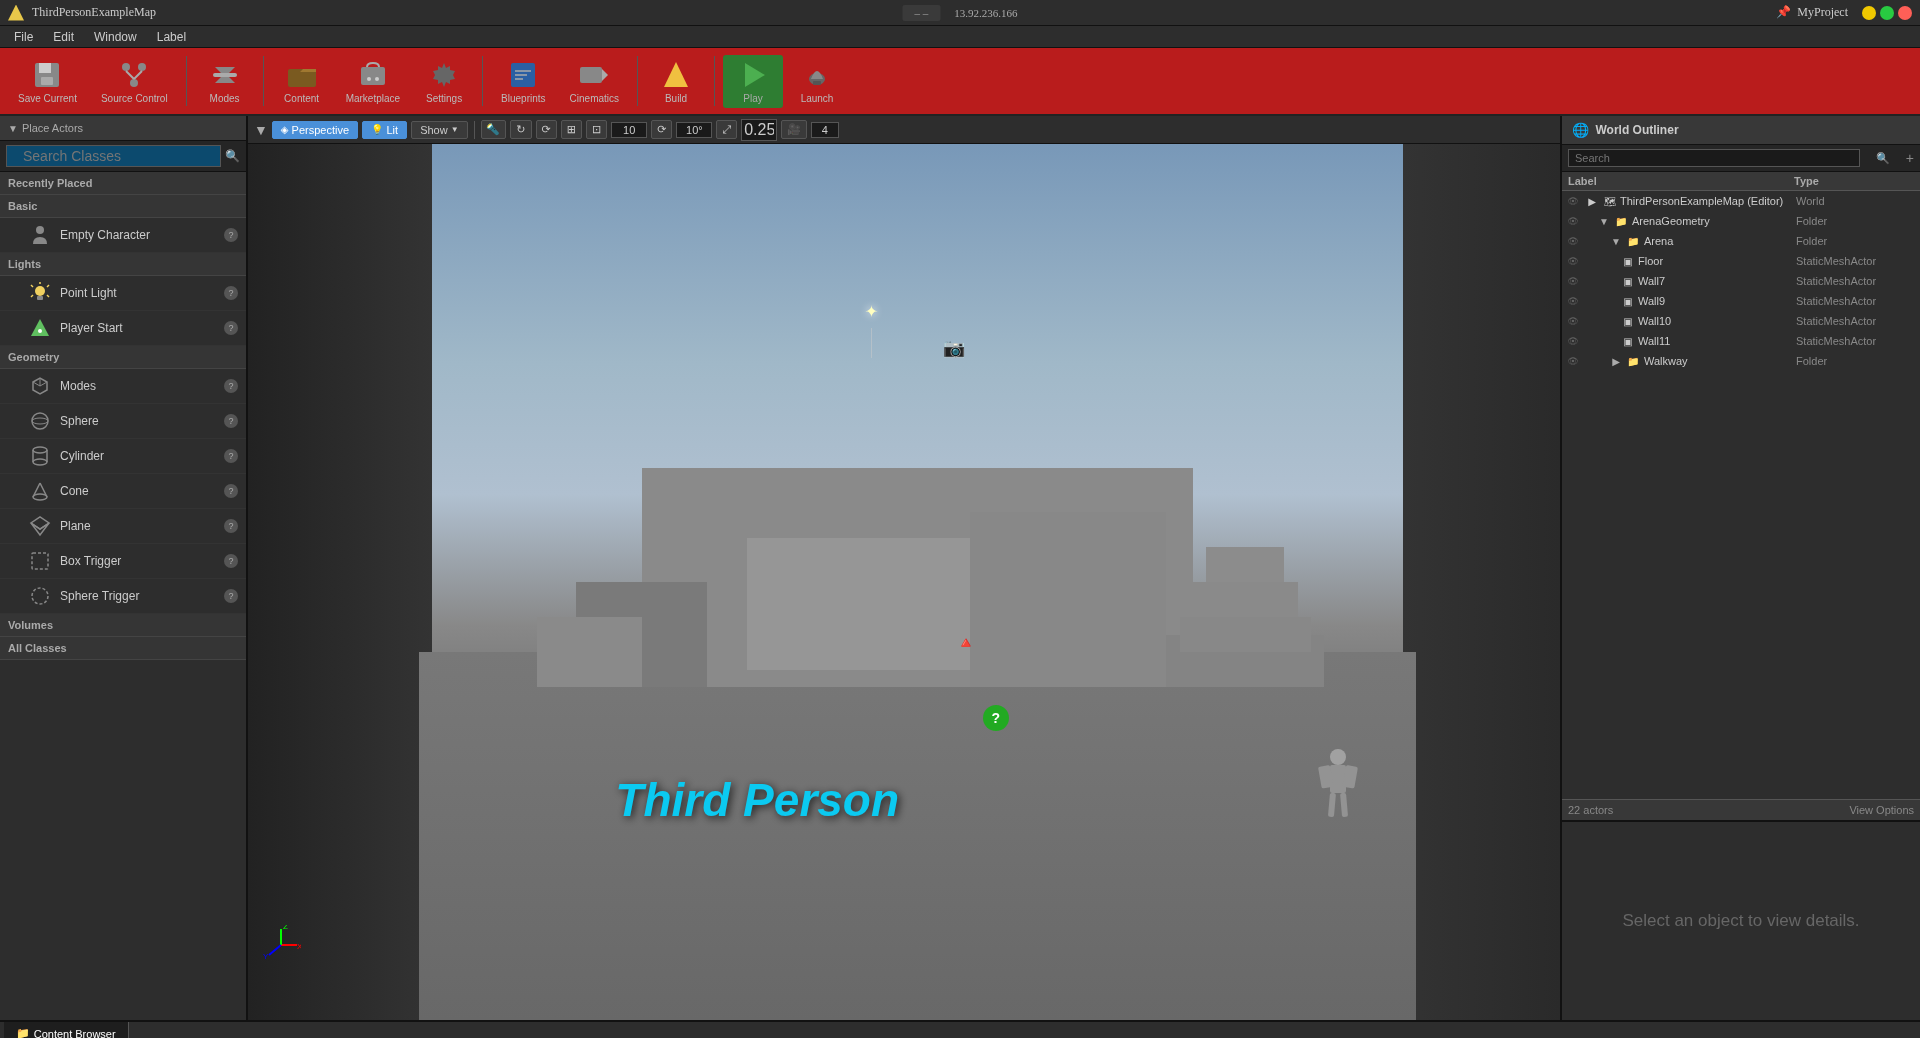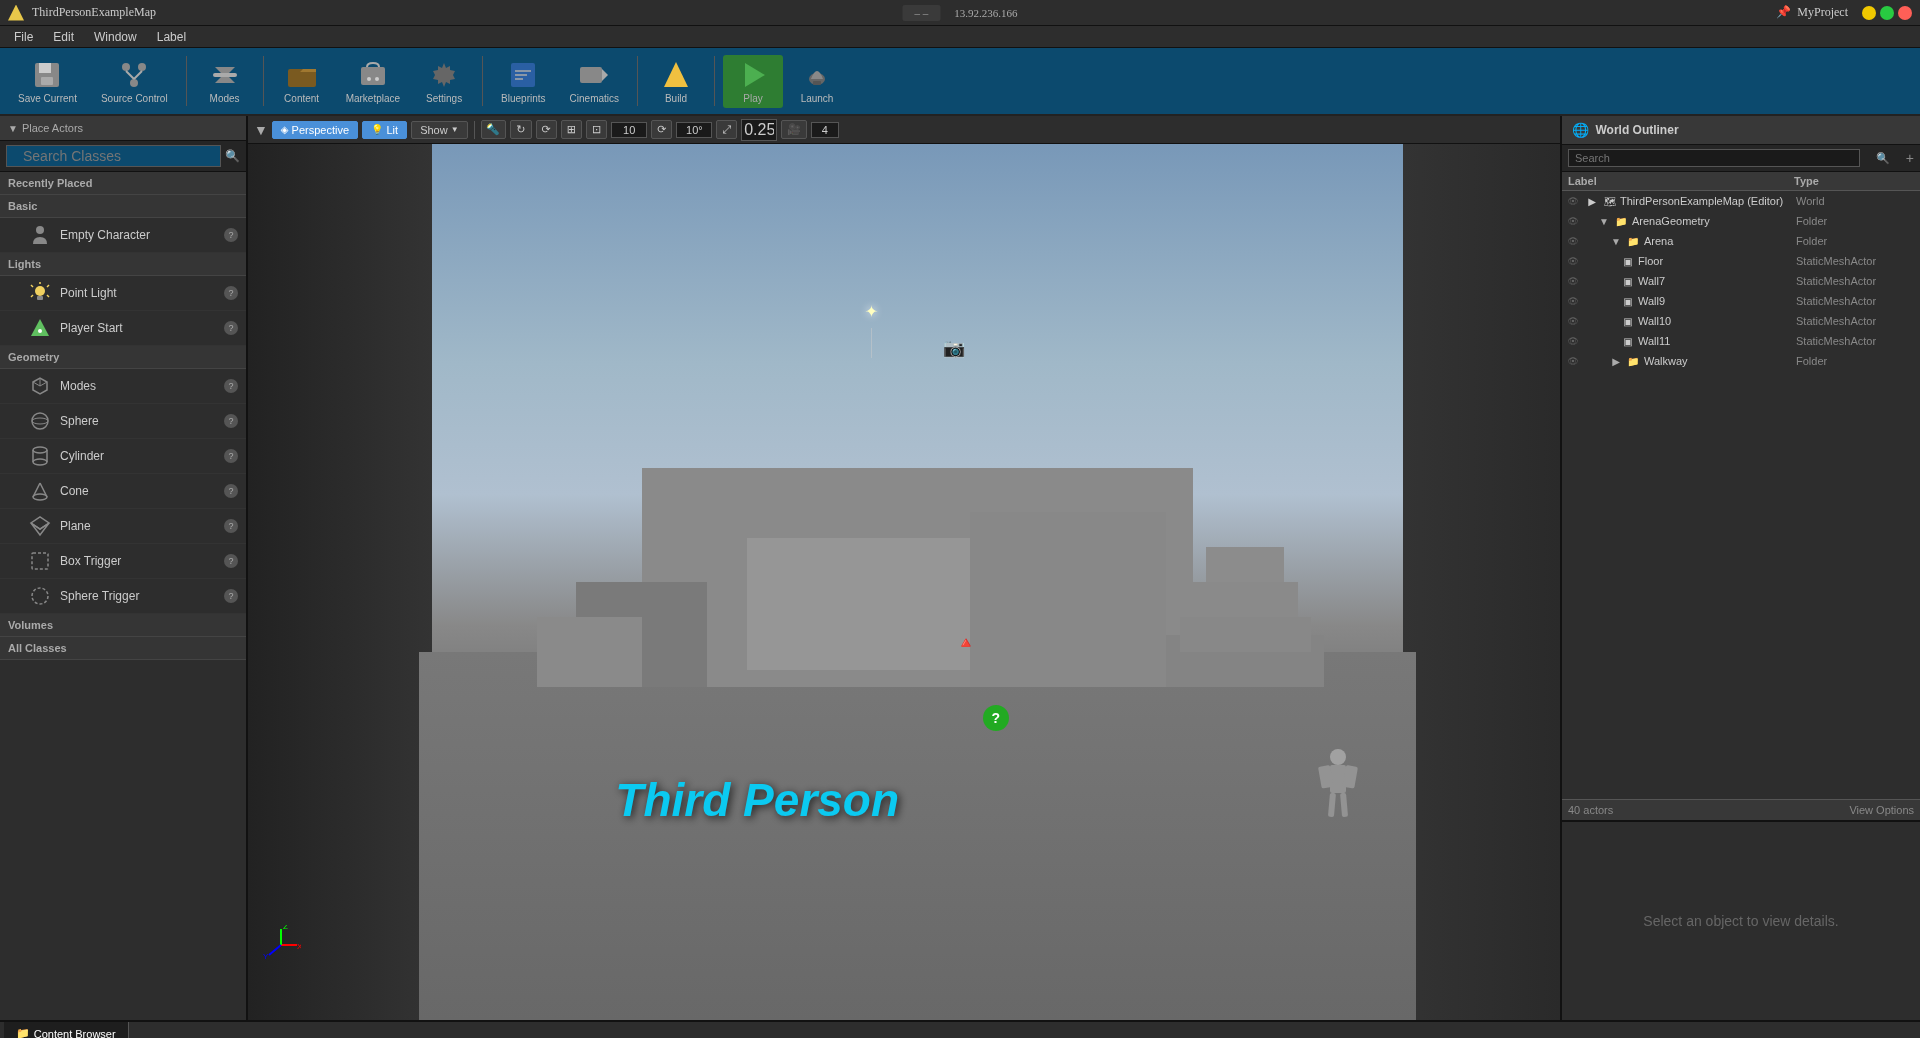--- a/index.html
+++ b/index.html
@@ -13,21 +13,21 @@
     .title-btn { width: 14px; height: 14px; border-radius: 50%; border: none; cursor: pointer; }
     .title-btn.min { background: #f0c800; }
     .title-btn.max { background: #28ca41; }
     .title-btn.close { background: #ff5f57; }
 
     
     #menu-bar { height: 22px; background: #2d2d2d; display: flex; align-items: center; padding: 0 4px; border-bottom: 1px solid #111; }
     .menu-item { padding: 2px 10px; font-size: 12px; color: #ccc; cursor: pointer; }
 
     
-    #toolbar { height: 68px; background: #0c4a6e; display: flex; align-items: center; padding: 4px 8px; gap: 4px; border-bottom: 2px solid #222; }
+    #toolbar { height: 68px; background: #b91c1c; display: flex; align-items: center; padding: 4px 8px; gap: 4px; border-bottom: 2px solid #222; }
     .toolbar-btn { display: flex; flex-direction: column; align-items: center; justify-content: center; padding: 4px 10px; cursor: pointer; min-width: 60px; border-radius: 3px; gap: 2px; }
     .toolbar-icon { width: 32px; height: 32px; display: flex; align-items: center; justify-content: center; font-size: 20px; }
     .toolbar-label { font-size: 10px; color: #bbb; text-align: center; }
     .toolbar-sep { width: 1px; height: 50px; background: #555; margin: 0 4px; }
     .toolbar-play { background: #2e7d32; border-radius: 3px; }
 
     
     #main { display: flex; height: calc(1038px - 22px - 22px - 68px - 22px); }
 
     
@@ -67,21 +67,21 @@
     .tree-icon { width: 16px; height: 16px; display: flex; align-items: center; justify-content: center; font-size: 10px; flex-shrink: 0; }
     .tree-label { flex: 1; font-size: 11px; }
     .tree-type { width: 120px; font-size: 11px; color: #888; }
     .eye-icon { width: 14px; height: 14px; flex-shrink: 0; display: flex; align-items: center; justify-content: center; font-size: 9px; color: #666; }
     .outliner-footer { padding: 4px 6px; background: #383838; border-top: 1px solid #555; font-size: 11px; color: #888; display: flex; justify-content: space-between; align-items: center; }
 
     
     #details-panel { height: 200px; border-top: 2px solid #111; background: #2d2d2d; display: flex; flex-direction: column; }
     #details-header { padding: 6px 10px; background: #383838; border-bottom: 1px solid #111; font-size: 12px; font-weight: bold; color: #ccc; }
     #details-content { flex: 1; display: flex; align-items: center; justify-content: center; }
-    #details-placeholder { font-size: 14px; color: #666; }
+    #details-placeholder { font-size: 17px; color: #666; }
 
     
     #bottom-panel { height: 245px; background: #1e1e1e; border-top: 2px solid #111; display: flex; flex-direction: column; }
     #content-browser-tabs { display: flex; align-items: center; background: #2d2d2d; border-bottom: 1px solid #111; padding: 0 4px; height: 24px; }
     .cb-tab { padding: 2px 12px; font-size: 11px; color: #ccc; cursor: pointer; background: #3a3a3a; border-right: 1px solid #555; display: flex; align-items: center; gap: 4px; height: 100%; }
     .cb-tab.active { background: #1e1e1e; color: #fff; }
 
     .scene-bg {
       position: absolute; inset: 0;
       background: linear-gradient(180deg, #7898b8 0%, #a0b8c8 25%, #b0c0d0 40%, #888 55%, #686868 70%, #585858 100%);
@@ -557,21 +557,21 @@
           <div class="eye-icon">👁</div>
           <span class="tree-indent" style="width:24px;"></span>
           <span class="tree-icon" style="color:#aaa;">▶</span>
           <span class="tree-icon">📁</span>
           <span class="tree-label">Walkway</span>
           <span class="tree-type">Folder</span>
         </div>
 
       </div>
       <div class="outliner-footer">
-        <span>40 actors</span>
+        <span>22 actors</span>
         <span style="cursor:pointer;display:flex;align-items:center;gap:2px;">View Options</span>
       </div>
     </div>
 
     <div id="details-panel">
       <div id="details-content">
         <span id="details-placeholder">Select an object to view details.</span>
       </div>
     </div>
   </div>

